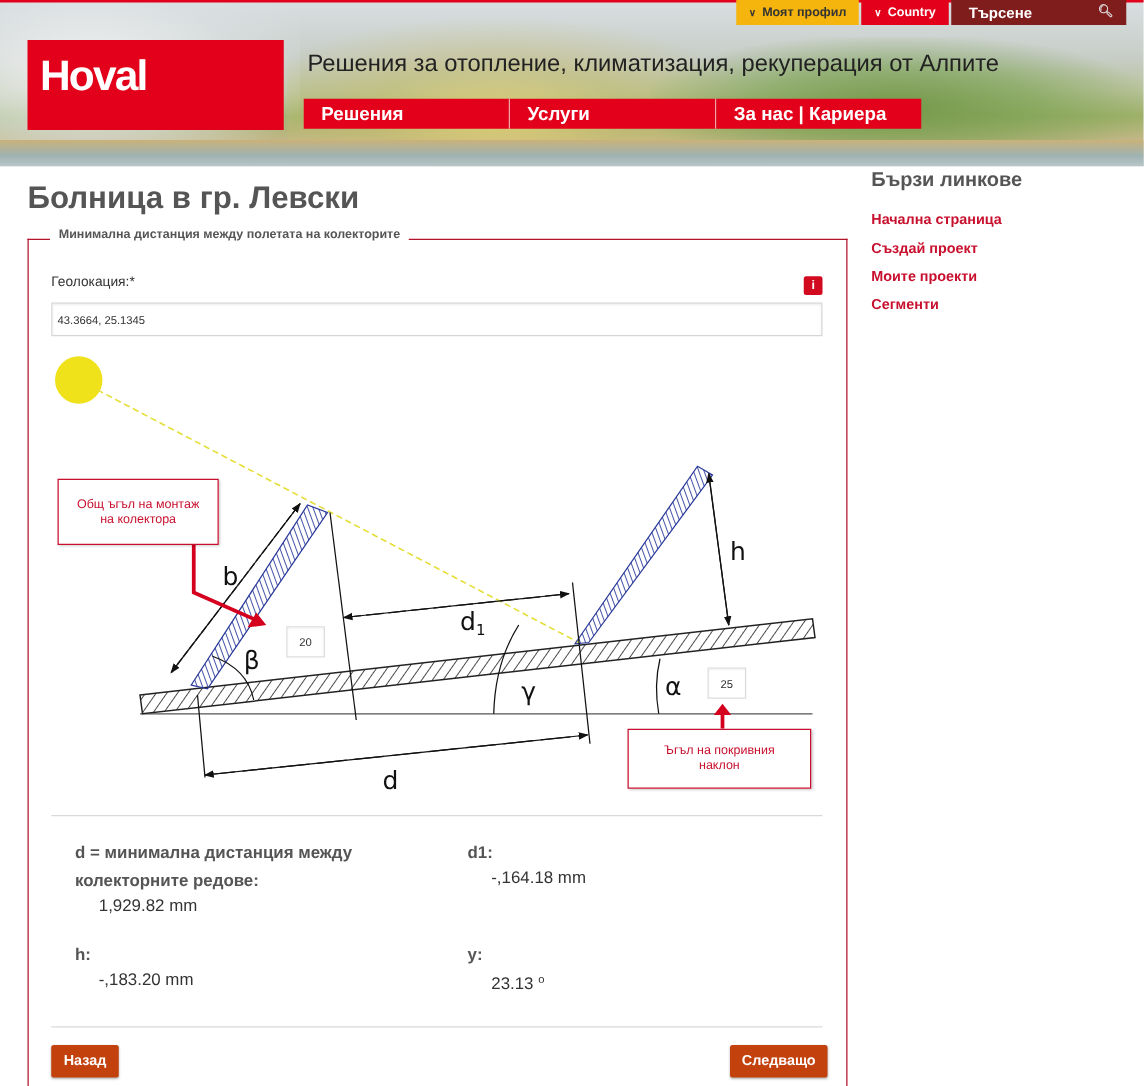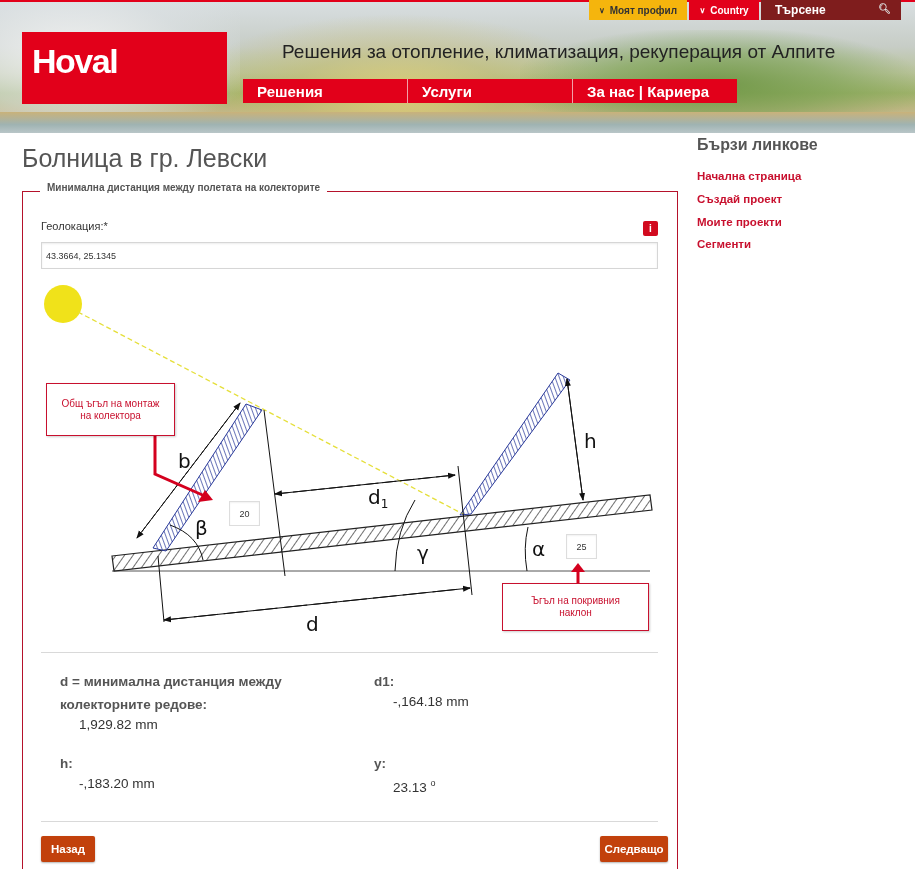--- a/index.html
+++ b/index.html
@@ -28,28 +28,28 @@
     font-size:10px; font-weight:bold; }
   .btn-profile { left:589px; width:98px; background:#f5b50d; color:#333; justify-content:center; }
   .btn-country { left:689px; width:70px; background:#e2001a; color:#fff; justify-content:center; }
   .search-box { position:absolute; left:761px; top:0; width:140px; height:20px; background:#7f1d1d;
     color:#fff; font-size:12px; font-weight:bold; padding-left:14px; display:flex; align-items:center; }
   .search-box .mag { position:absolute; right:10px; top:3px; font-size:10px; color:#ddd; }
   .chev { font-size:8px; margin-right:5px; }
 
   .logo { position:absolute; left:22px; top:32px; width:205px; height:72px; background:#e2001a;
     color:#fff; font-size:34px; font-weight:bold; padding:10px 0 0 10px; letter-spacing:-1.5px; }
-  .tagline { position:absolute; left:246px; top:41px; font-size:19px; color:#222; white-space:nowrap;margin-left:36px; }
+  .tagline { position:absolute; left:246px; top:41px; font-size:19px; color:#222; white-space:nowrap; }
   .nav { position:absolute; left:243px; top:79px; width:659px; height:24px; display:flex; }
   .nav-item { height:24px; background:#e2001a; color:#fff; font-size:15px; font-weight:bold;
     display:flex; align-items:center; padding-left:14px; border-right:1px solid #f2a0a8; }
   .nav-item:last-child { border-right:none; }
 
   
-  .page-title { position:absolute; left:22px; top:144px; font-size:25px; font-weight:normal; color:#555; }
+  .page-title { position:absolute; left:22px; top:144px; font-size:25px; font-weight:bold; color:#555; }
   .fieldset { position:absolute; left:22px; top:191px; width:656px; height:690px;
     border:1px solid #b5122b; border-bottom:none; }
   .legend { position:absolute; left:40px; top:182px; background:#fff; padding:0 7px;
     font-size:10px; font-weight:bold; color:#555; }
   .geo-label { position:absolute; left:41px; top:220px; font-size:11px; color:#333; }
   .info-icon { position:absolute; left:643px; top:221px; width:15px; height:15px; background:#d20a1f;
     color:#fff; font-size:10px; font-weight:bold; text-align:center; line-height:15px; border-radius:2px; }
   .geo-input { position:absolute; left:41px; top:242px; width:617px; height:27px; border:1px solid #d6d6d6;
     font-size:9px; padding-left:4px; color:#333; font-family:"Liberation Sans", sans-serif;
     box-shadow: inset 0 1px 2px rgba(0,0,0,0.08); }
@@ -68,21 +68,21 @@
 
   .divider { position:absolute; left:41px; width:617px; height:1px; background:#d9d9d9; }
   .res-label { position:absolute; font-size:13.5px; font-weight:bold; color:#555; line-height:23px; }
   .res-value { position:absolute; font-size:13.5px; color:#333; }
   .sup { font-size:9px; vertical-align:super; }
 
   .btn { position:absolute; top:836px; height:26px; background:#c2410c; color:#fff; font-size:11.5px;
     font-weight:bold; display:flex; align-items:center; justify-content:center; border-radius:2px;
     box-shadow: 0 1px 2px rgba(0,0,0,0.3); }
   .btn-back { left:41px; width:54px; }
-  .btn-next { left:600px; width:68px; }
+  .btn-next { left:584px; width:78px; }
 
   
   .side-title { position:absolute; left:697px; top:136px; font-size:16px; font-weight:bold; color:#555; }
   .side-link { position:absolute; left:697px; font-size:11.5px; font-weight:bold; color:#c8102e; }
 </style>
 </head>
 <body>
 
 <div class="header">
   <div class="mtn3"></div>

